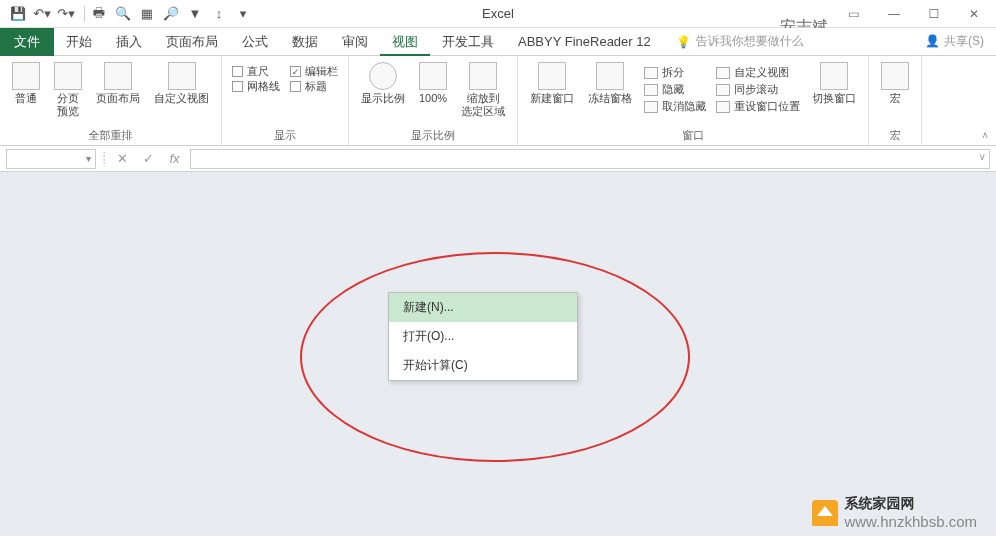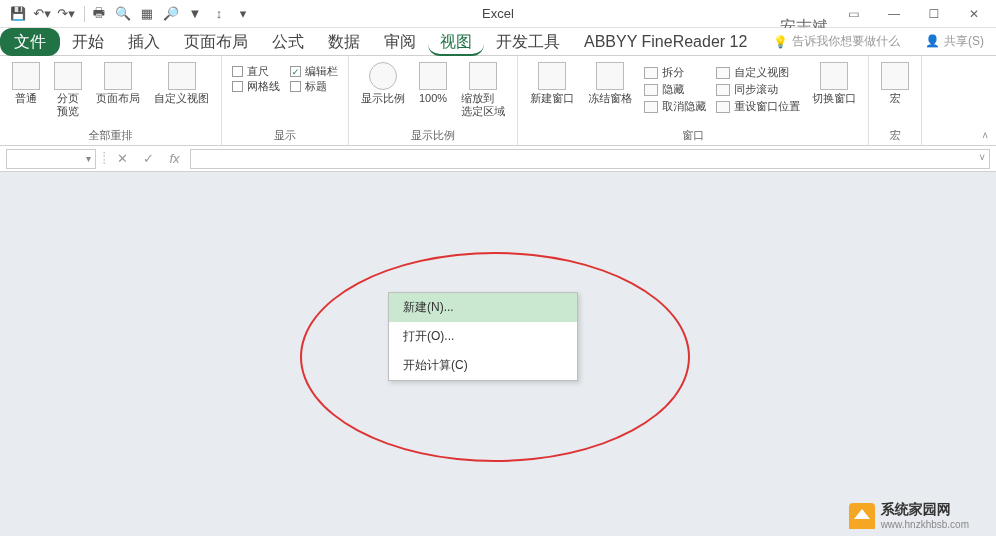--- a/index.html
+++ b/index.html
@@ -9,35 +9,35 @@
 .qat { height: 28px; display: flex; align-items: center; padding: 0 8px; background: #fff; border-bottom: 1px solid #e0e0e0; position: relative; }
 .qat-icon { width: 20px; height: 20px; display: flex; align-items: center; justify-content: center; margin-right: 4px; color: #555; cursor: pointer; font-size: 13px; }
 .qat-sep { width: 1px; height: 16px; background: #ccc; margin: 0 4px; }
 .qat-title { position: absolute; left: 50%; transform: translateX(-50%); font-size: 13px; color: #444; }
 .qat-right { position: absolute; right: 8px; display: flex; align-items: center; gap: 12px; }
 .qat-user { font-size: 16px; color: #666; margin-top: 27px; }
 .win-btn { width: 28px; height: 20px; display: flex; align-items: center; justify-content: center; color: #666; font-size: 12px; cursor: pointer; }
 
 
 .tabs { height: 28px; display: flex; align-items: center; background: #fff; border-bottom: 1px solid #d0d0d0; position: relative; }
-.tab { padding: 0 12px; height: 28px; line-height: 28px; font-size: 16px; color: #444; cursor: pointer; border-radius: 12px; }
+.tab { padding: 0 12px; height: 28px; line-height: 28px; font-size: 13px; color: #444; cursor: pointer; }
 .tab-file { background: #217346; color: #fff; padding: 0 14px; }
 .tab-active { color: #217346; border-bottom: 2px solid #217346; font-weight: 500; }
 .tell-me { margin-left: 14px; display: flex; align-items: center; color: #999; font-size: 12px; }
 .tell-me-icon { margin-right: 4px; }
 .share { position: absolute; right: 12px; font-size: 12px; color: #999; }
 
 
 .ribbon { height: 90px; background: #fff; border-bottom: 1px solid #d0d0d0; display: flex; position: relative; }
 .group { border-right: 1px solid #e0e0e0; padding: 4px 8px 2px 8px; display: flex; flex-direction: column; justify-content: space-between; }
 .group-label { font-size: 11px; color: #666; text-align: center; padding-top: 2px; }
 .group-content { display: flex; align-items: flex-start; gap: 6px; flex: 1; }
 .big-btn { display: flex; flex-direction: column; align-items: center; justify-content: center; cursor: pointer; padding: 2px 4px; }
 .big-btn-icon { width: 28px; height: 28px; border: 1px solid #bbb; background: #f8f8f8; margin-bottom: 2px; }
-.big-btn-label { font-size: 11px; color: #444; text-align: left; line-height: 13px; }
+.big-btn-label { font-size: 11px; color: #444; text-align: center; line-height: 13px; }
 .chk-stack { display: flex; flex-direction: column; gap: 0; padding: 4px 2px; }
 .chk-row { display: flex; align-items: center; font-size: 11px; color: #444; gap: 4px; cursor: pointer; }
 .chk { width: 11px; height: 11px; border: 1px solid #999; display: inline-flex; align-items: center; justify-content: center; font-size: 9px; color: #217346; }
 .small-row { display: flex; align-items: center; font-size: 11px; color: #444; gap: 4px; cursor: pointer; padding: 1px 0; }
 .small-icon { width: 14px; height: 12px; border: 1px solid #aaa; background: #fafafa; }
 .collapse-caret { position: absolute; right: 8px; bottom: 4px; font-size: 10px; color: #888; cursor: pointer; }
 
 
 .formula-row { height: 26px; display: flex; align-items: center; border-bottom: 1px solid #d0d0d0; background: #fff; padding: 3px 6px; gap: 6px; }
 .name-box { width: 90px; height: 20px; border: 1px solid #ccc; font-size: 12px; padding: 0 4px; display: flex; align-items: center; justify-content: space-between; }
@@ -51,24 +51,24 @@
 
 .ctx-menu { position: absolute; left: 388px; top: 120px; width: 190px; background: #fff; border: 1px solid #bfbfbf; box-shadow: 2px 2px 5px rgba(0,0,0,0.15); }
 .ctx-item { padding: 6px 14px; font-size: 12px; color: #333; cursor: pointer; }
 .ctx-item.hover { background: #c9e8cf; }
 .ctx-item.disabled { color: #aaa; cursor: default; }
 
 
 .ellipse { position: absolute; left: 300px; top: 80px; width: 390px; height: 210px; border: 2px solid #d33; border-radius: 50%; pointer-events: none; }
 
 
-.watermark { position: absolute; right: 27px; bottom: 6px; display: flex; align-items: center; gap: 6px; font-size: 14px; font-weight: bold; color: #333; }
+.watermark { position: absolute; right: 19px; bottom: 6px; display: flex; align-items: center; gap: 6px; font-size: 14px; font-weight: bold; color: #333; }
 .wm-icon { width: 26px; height: 26px; background: #f5a623; border-radius: 4px 4px 0 0; position: relative; }
 .wm-icon::before { content: ""; position: absolute; left: 5px; top: 6px; width: 0; height: 0; border-left: 8px solid transparent; border-right: 8px solid transparent; border-bottom: 10px solid #fff; }
-.wm-sub { font-size: 10px; color: #888; font-weight: normal; display: block; text-align: center; }
+.wm-sub { font-size: 15px; color: #888; font-weight: normal; display: block; text-align: center; }
 </style>
 </head>
 <body>
 
 <div class="qat">
   <span class="qat-icon">💾</span>
   <span class="qat-icon">↶▾</span>
   <span class="qat-icon">↷▾</span>
   <span class="qat-sep"></span>
   <span class="qat-icon">🖶</span>

